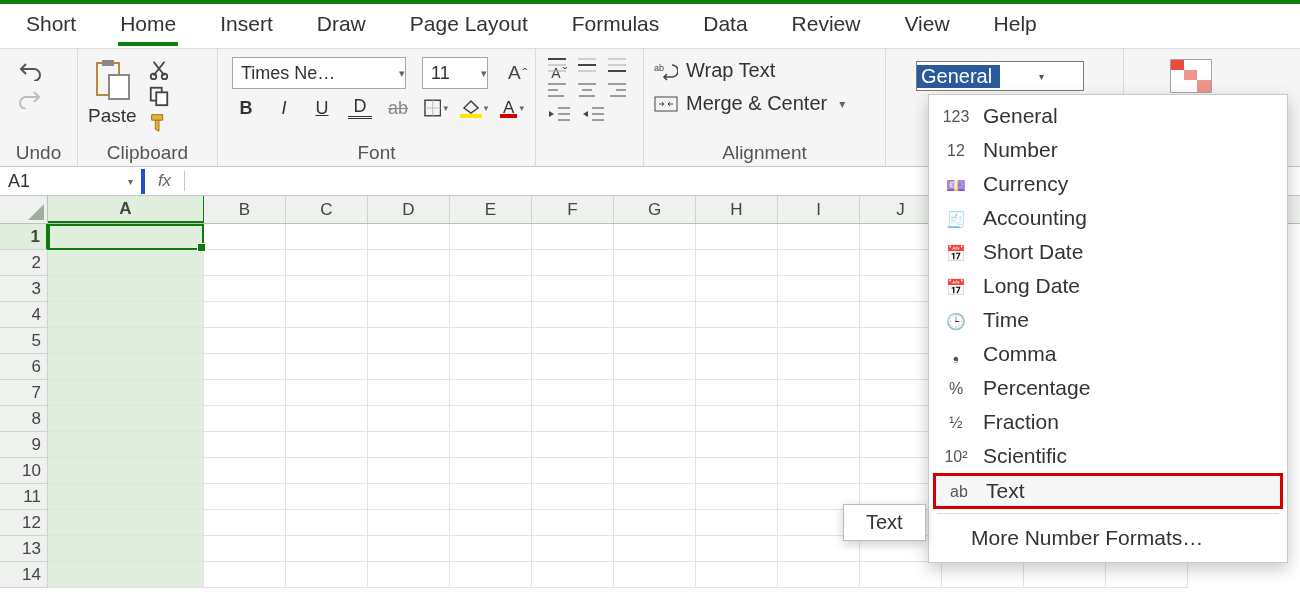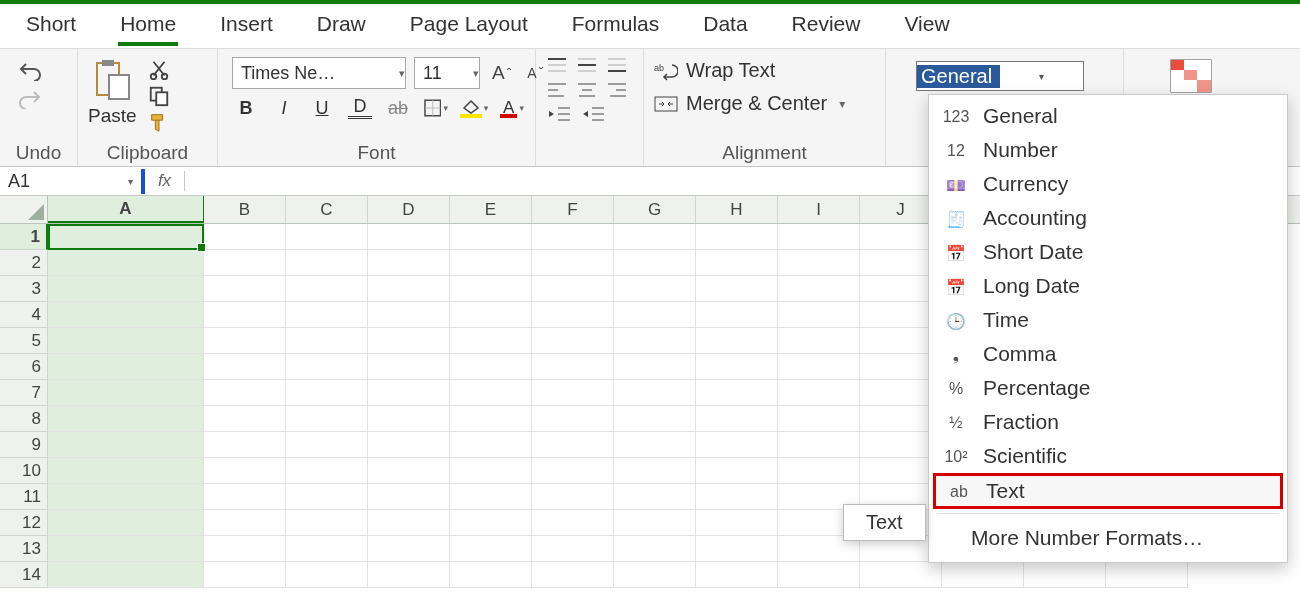--- a/index.html
+++ b/index.html
@@ -76,21 +76,21 @@
 
   
   .paste-stack { display:flex; flex-direction:column; align-items:center; padding-top:2px; }
   .paste-big { width:46px; height:46px; }
   .paste-text { font-size:19px; margin-top:2px; }
   .mini-col { display:flex; flex-direction:column; gap:4px; padding:4px 2px 0 4px; }
   .mini-icon { width:24px; height:22px; fill:#444; }
 
   
   .font-group .body { flex-direction:column; gap:8px; padding:2px 4px; }
-  .font-row1, .font-row2 { display:flex; align-items:center; gap:8px; }
+  .font-row1, .font-row2 { display:flex; align-items:center; gap:16px; }
   .combo {
     display:flex; align-items:center;
     background:#fff; border:1px solid #a8a8a8;
     height:32px;
   }
   .combo span { padding:0 8px; font-size:18px; white-space:nowrap; overflow:hidden; text-overflow: ellipsis; }
   .combo .caret { width:14px; text-align:center; font-size:11px; color:#666; padding-right:4px;}
   .font-name { width:158px; }
   .font-size { width:50px; }
   .AA { font-size:19px; color:#444; display:flex; align-items:baseline; gap:2px; padding:0 4px;}
@@ -245,20 +245,21 @@
 <div class="tabs">
   <div class="tab">Short</div>
   <div class="tab active">Home</div>
   <div class="tab">Insert</div>
   <div class="tab">Draw</div>
   <div class="tab">Page Layout</div>
   <div class="tab">Formulas</div>
   <div class="tab">Data</div>
   <div class="tab">Review</div>
   <div class="tab">View</div>
+  <div class="tab">Help</div>
   <div class="spacer"></div>
 </div>
 
 <div class="ribbon">
 
   <div class="group" style="width:78px;">
     <div class="undo-body">
       <svg class="undo-icon" viewBox="0 0 24 20">
           <path d="M8 3 L3 8 L8 13 M3 8 H16 A6 6 0 0 1 16 20" stroke-width="2"></path>
         </svg>

